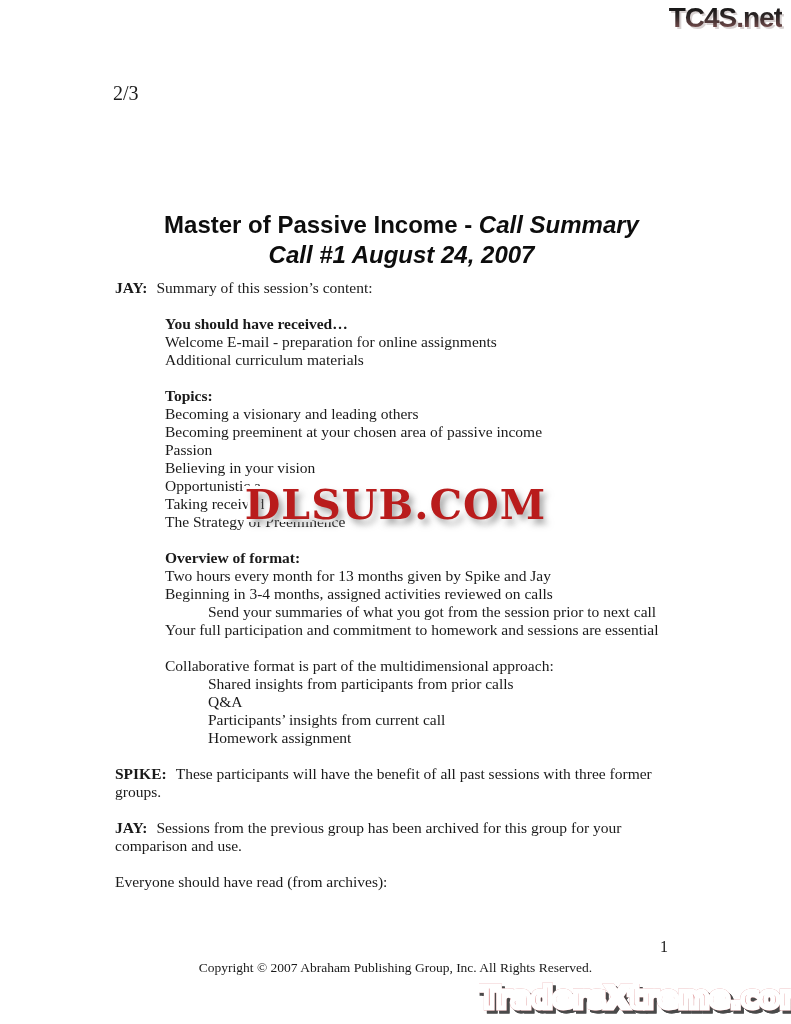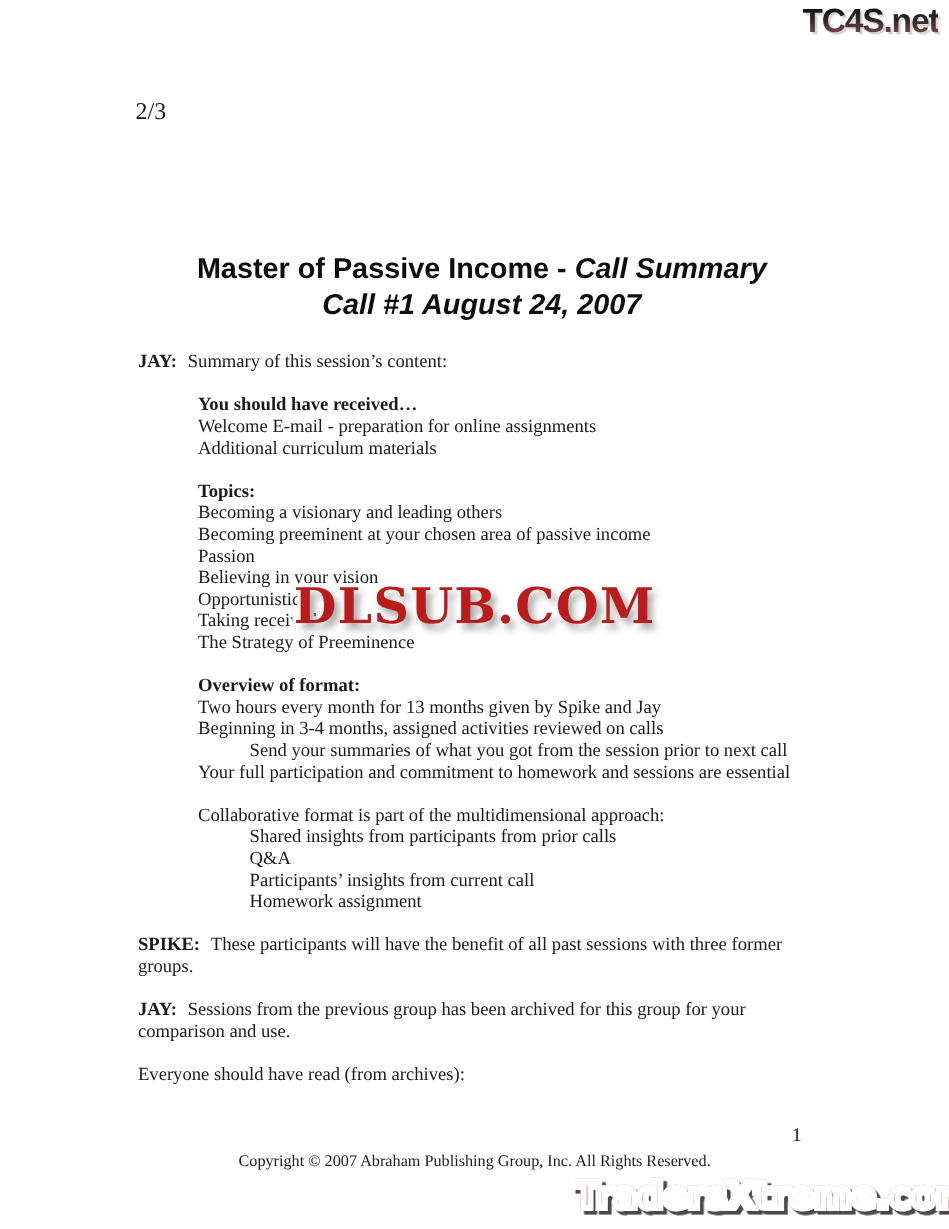--- a/index.html
+++ b/index.html
@@ -42,21 +42,21 @@
     font-weight:bold;
     font-size:24px;
     line-height:30px;
     color:#0d0d0d;
     margin-left:12px;
   }
   .title .it{font-style:italic;}
 
   
   .doc-body{
-    position:absolute;left:115px;top:293px;width:570px;
+    position:absolute;left:115px;top:279px;width:570px;
     font-size:15.5px;
   }
   .ln{margin:0;line-height:18px;}
   .gap{margin-top:18px;}
   .ind1{padding-left:50px;}
   .ind2{padding-left:93px;}
   .b{font-weight:bold;}
   .sp{font-weight:bold;padding-right:9px;}
 
   

